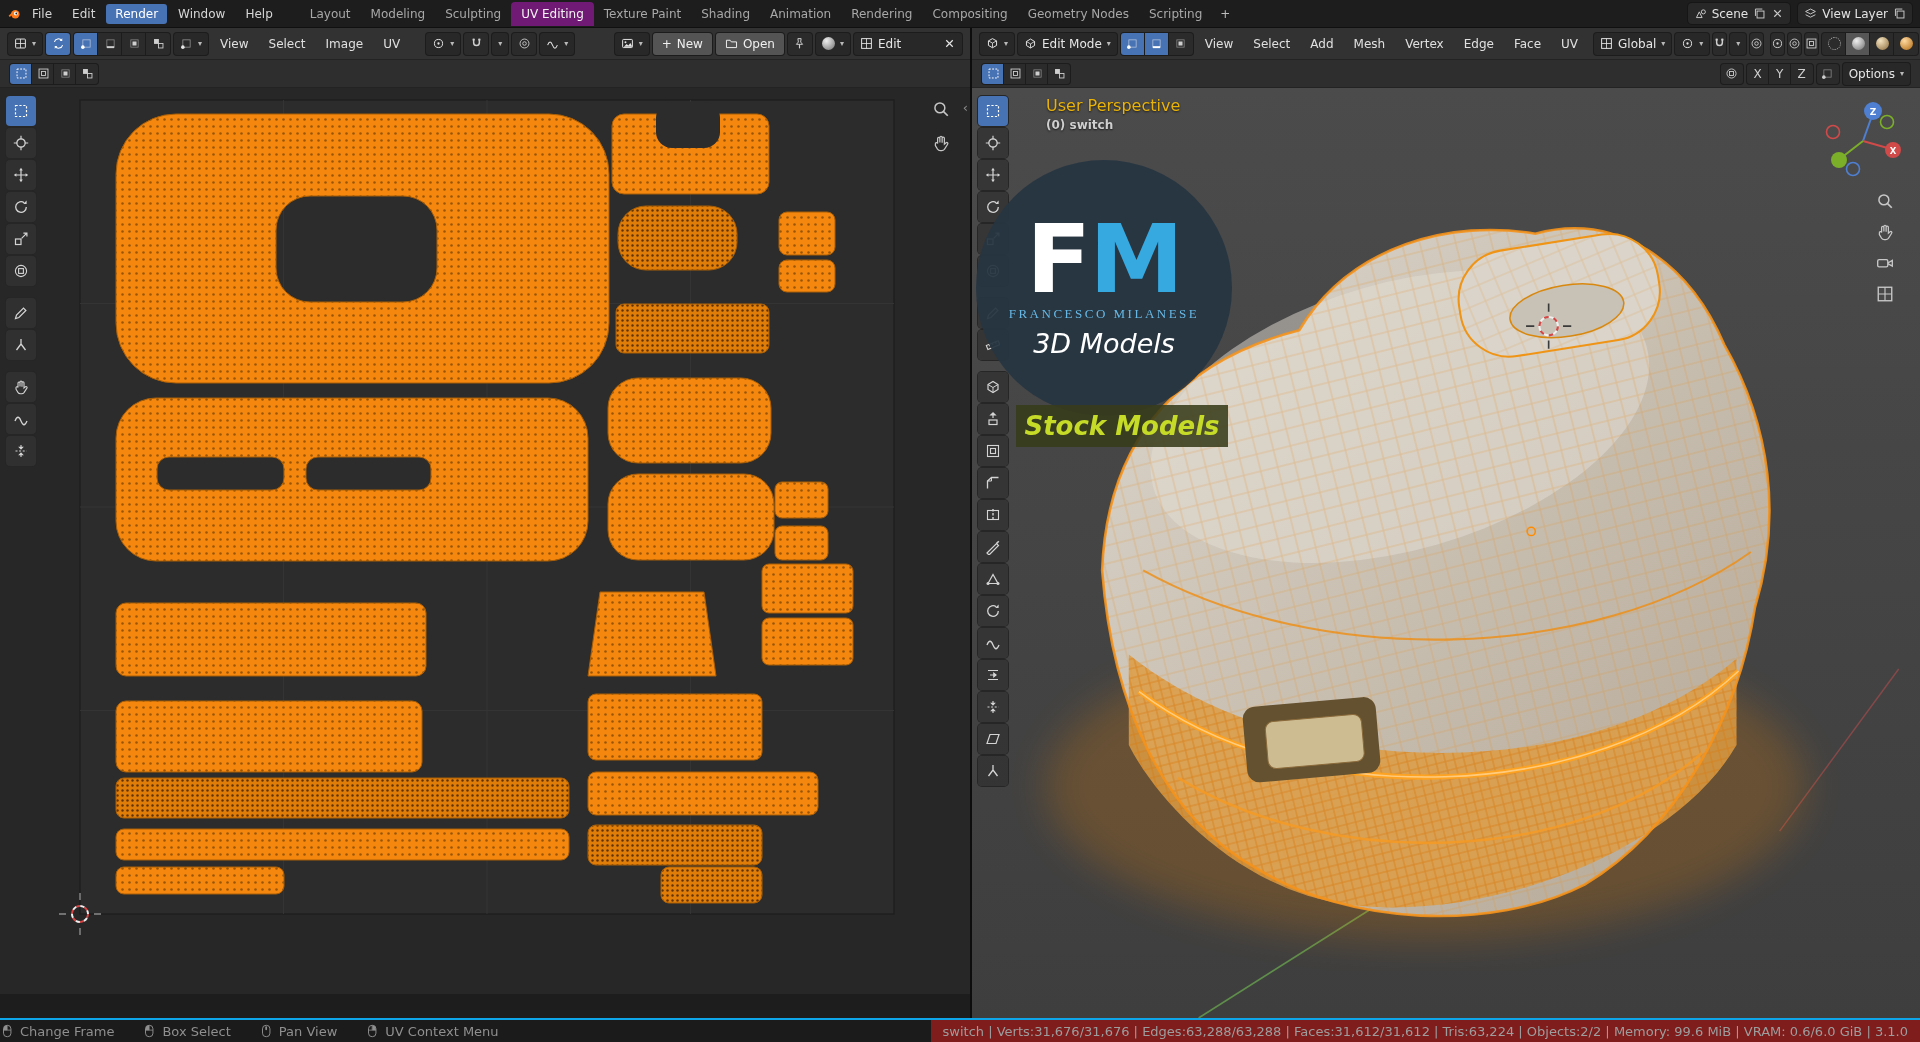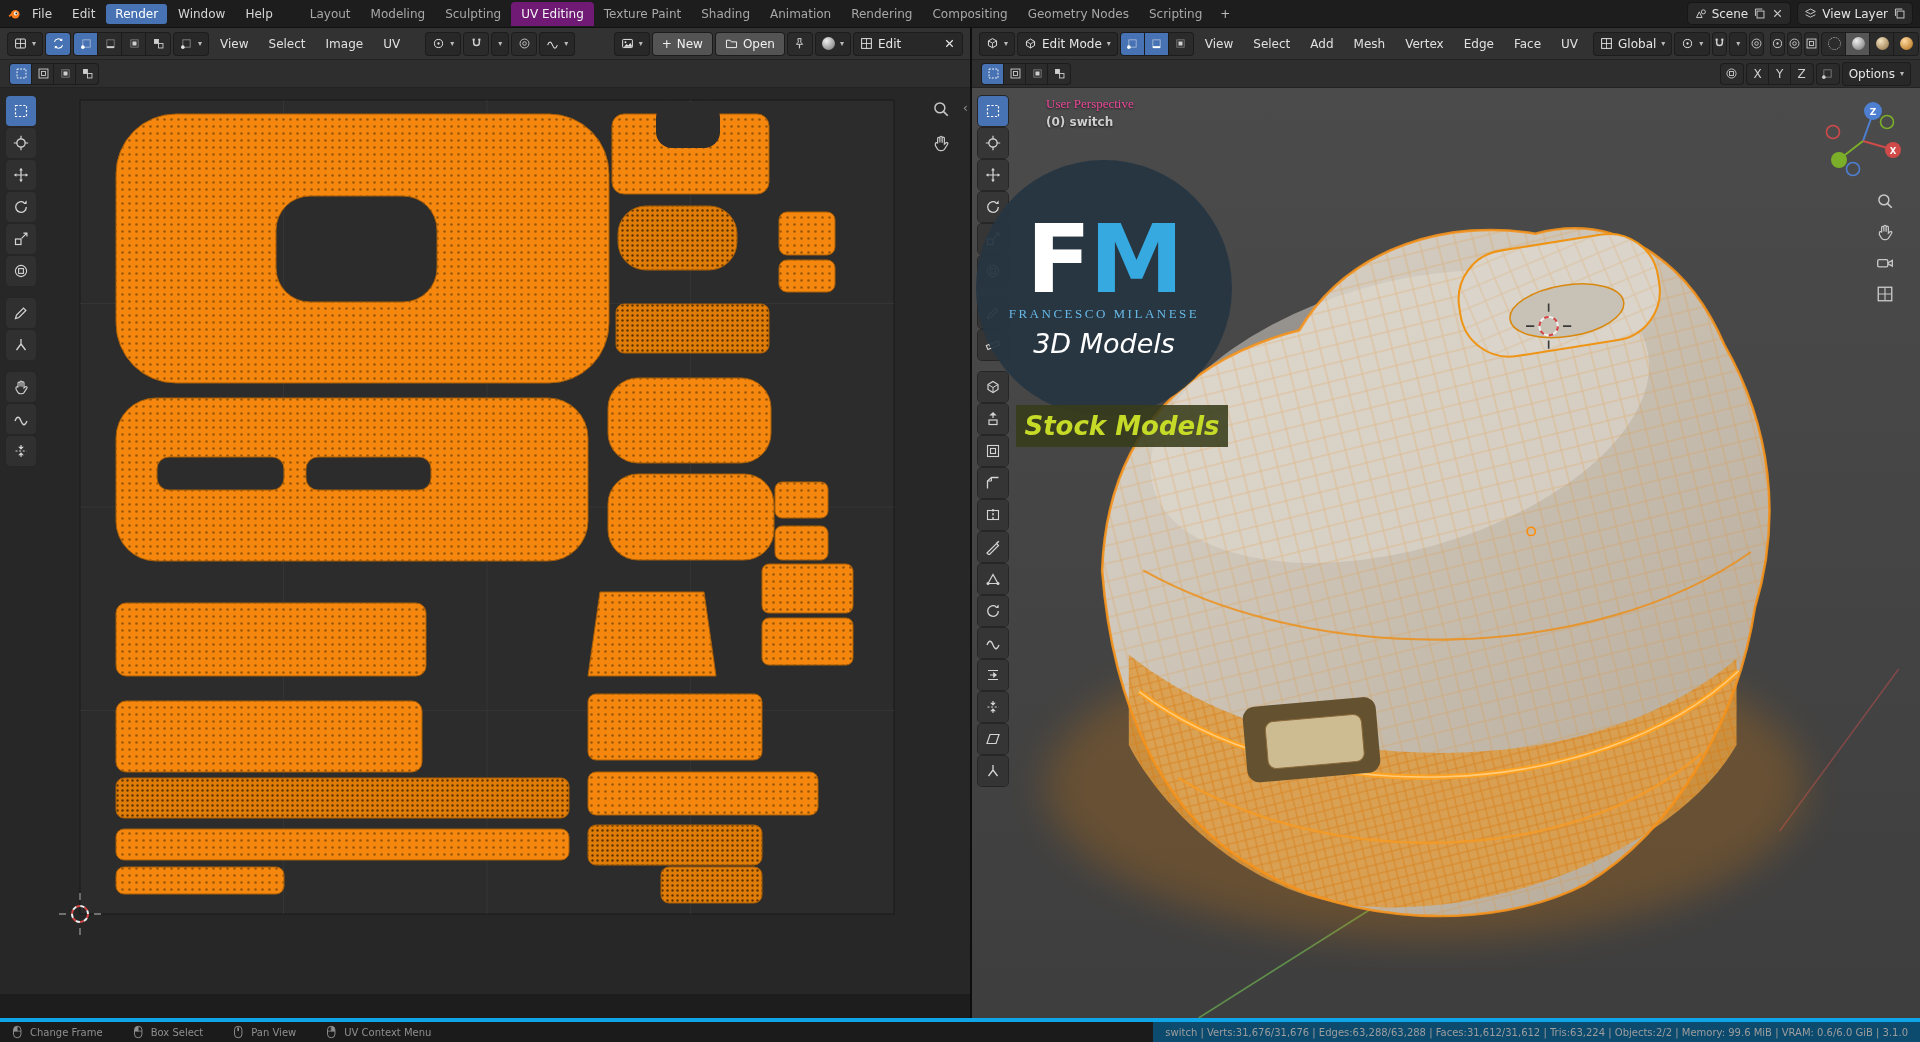--- a/index.html
+++ b/index.html
@@ -54,40 +54,40 @@
   .tools{position:absolute;top:8px;left:6px;display:flex;flex-direction:column;gap:2px;z-index:5;}
   .tbtn{width:30px;height:30px;border-radius:4px;background:rgba(50,50,50,.85);box-shadow:0 0 0 1px #262626;display:flex;align-items:center;justify-content:center;color:#d4d4d4;}
   .tbtn.active{background:#4772b3;color:#fff;}
   .tbtn.mt{margin-top:10px;}
   .tbtn .ic{width:16px;height:16px;}
 
   .uv-nav{position:absolute;right:20px;top:12px;display:flex;flex-direction:column;gap:16px;color:#c6c6c6;z-index:5;}
   .collapse-arrow{position:absolute;right:2px;top:12px;color:#8e8e8e;font-size:13px;z-index:5;}
 
   .vp-overlay{position:absolute;left:74px;top:8px;z-index:6;text-shadow:0 1px 2px rgba(0,0,0,.65);}
-  .vp-overlay .l1{font-size:13px;color:#ec4899;font-family:Liberation Serif, serif;}
+  .vp-overlay .l1{font-size:16px;color:#eab308;}
   .vp-overlay .l2{font-size:12px;color:#cfcfcf;margin-top:3px;font-weight:bold;}
   .gizmo{position:absolute;right:14px;top:10px;z-index:6;}
   .vp-nav{position:absolute;right:26px;top:104px;display:flex;flex-direction:column;gap:13px;color:#c8c8c8;z-index:6;}
   .vp-nav .ic{width:18px;height:18px;}
 
   
   .wm-circle{position:absolute;left:4px;top:72px;width:256px;height:256px;border-radius:50%;background:rgba(38,53,66,.94);z-index:7;display:flex;flex-direction:column;align-items:center;justify-content:center;}
   .wm-fm{font-size:95px;font-weight:bold;line-height:.9;letter-spacing:-2px;}
   .wm-f{color:#fff;}
   .wm-m{color:#36a9e0;}
   .wm-author{margin-top:4px;font-size:13px;letter-spacing:2.5px;color:#66b9e6;font-family:Liberation Serif, serif;}
   .wm-tagline{margin-top:6px;font-size:27px;font-style:italic;color:#fff;}
   .wm-banner{position:absolute;left:44px;top:317px;width:212px;height:42px;background:rgba(56,60,26,.88);display:flex;align-items:center;justify-content:center;font-size:26px;font-weight:bold;font-style:italic;color:#c6db27;z-index:7;}
 
   
-  .statusbar{height:24px;background:#1b1b1b;border-top:4px solid #0ea5e9;display:flex;align-items:center;padding-left:10px;gap:28px;color:#8f8f8f;font-size:10px;flex:0 0 auto;}
+  .statusbar{height:24px;background:#1b1b1b;border-top:2px solid #0ea5e9;display:flex;align-items:center;gap:28px;color:#8f8f8f;font-size:13px;flex:0 0 auto;}
   .hint{display:flex;align-items:center;gap:6px;white-space:nowrap;}
   .hint .ic{width:14px;height:14px;}
-  .stats{margin-left:auto;height:100%;display:flex;align-items:center;background:#0c4a6e;padding:0 12px;color:#9d9d9d;white-space:nowrap;}
+  .stats{margin-left:auto;height:100%;display:flex;align-items:center;background:#7f1d1d;padding:0 12px;color:#9d9d9d;white-space:nowrap;}
   .sphere{width:13px;height:13px;border-radius:50%;background:radial-gradient(circle at 35% 30%,#efefef,#6e6e6e);}
   .sphere.wire{background:none;border:1.5px dotted #bdbdbd;}
   .sphere.mat{background:radial-gradient(circle at 35% 30%,#f4e3c0,#8a6a3a);}
   .sphere.rend{background:radial-gradient(circle at 35% 30%,#ffd9a0,#b06a10);}
 </style>
 </head>
 <body>
 
 <svg style="position:absolute;width:0;height:0;overflow:hidden">
   <defs>

